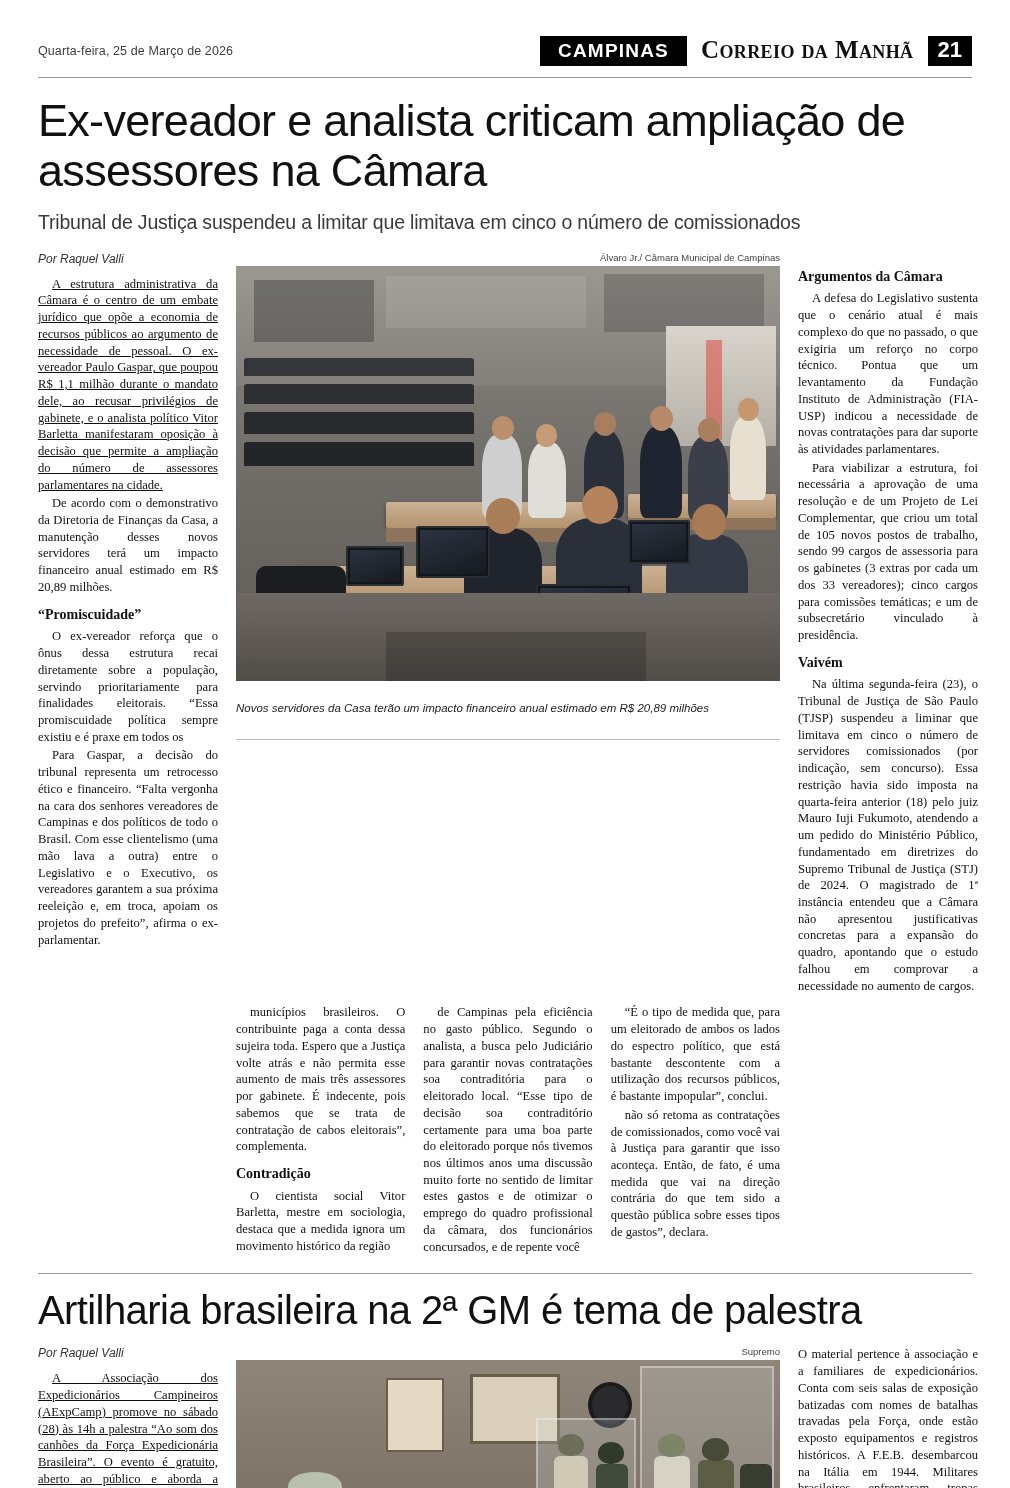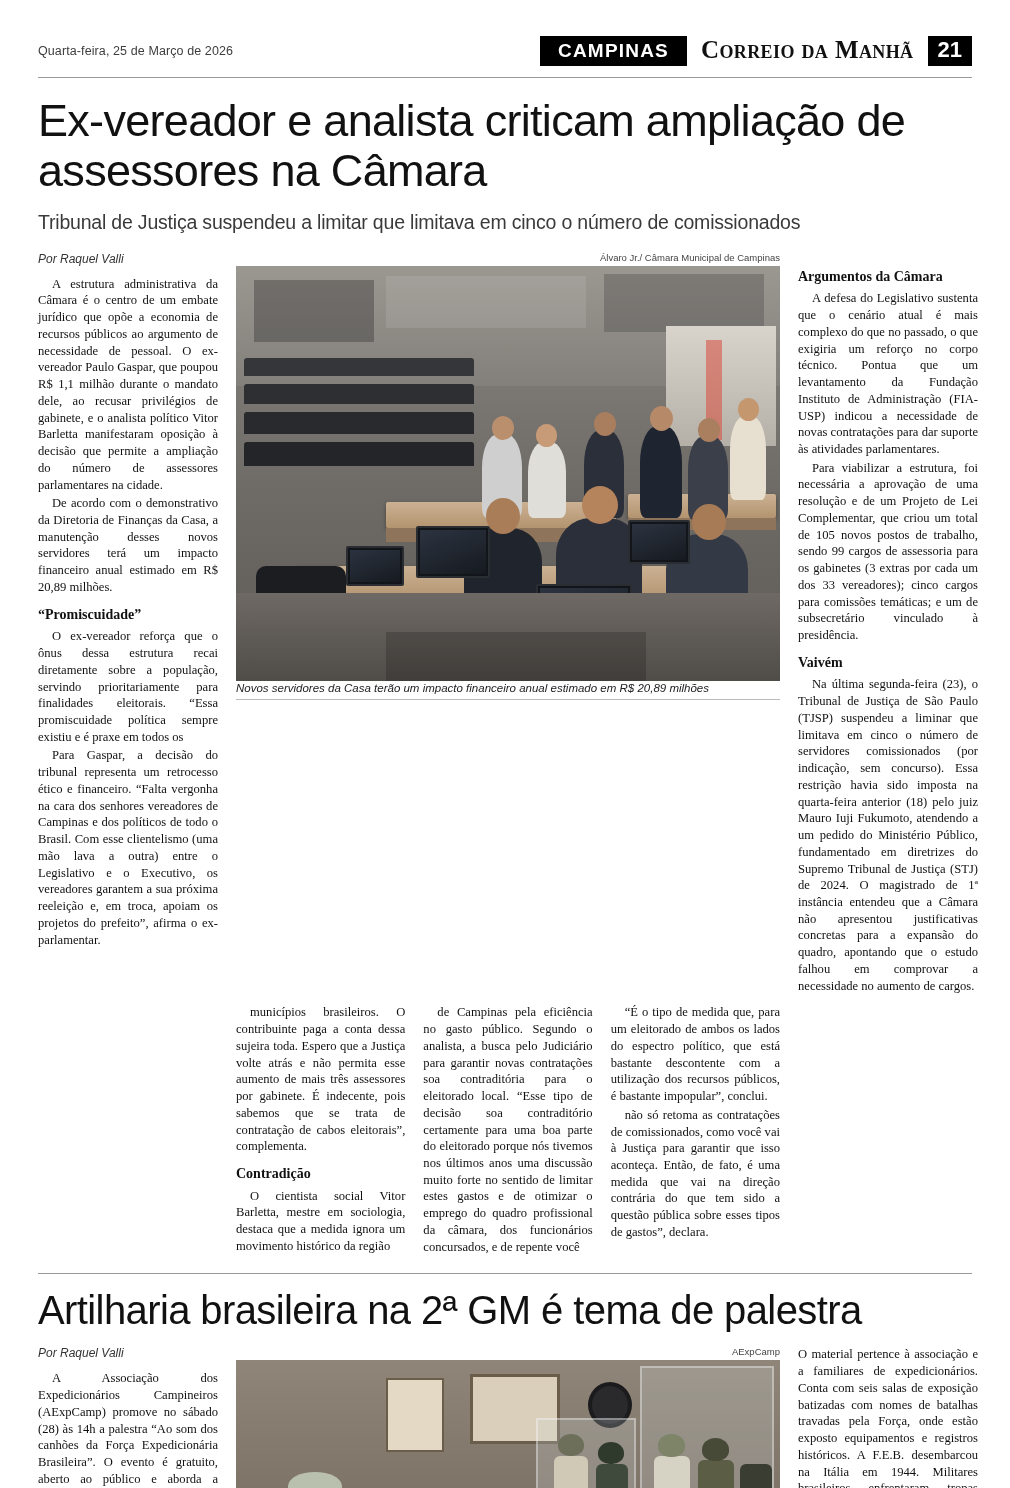--- a/index.html
+++ b/index.html
@@ -43,33 +43,33 @@
     font-family:"Liberation Sans", sans-serif;
     font-size:19.5px; font-weight:300; color:#3a3a3a;
     margin-top:14px; letter-spacing:-.2px;
   }
 
   
   .art1 { display:grid; grid-template-columns:180px 544px 180px; gap:18px; margin-top:18px; }
   .col { font-size:12.6px; line-height:1.33; text-align:justify; }
   .byline { font-family:"Liberation Sans", sans-serif; font-size:12px; color:#333; margin-bottom:8px;font-style:italic; }
   .col p { margin:0 0 2px 0; text-indent:14px; }
-  .col p.first { text-indent:14px; }
+  .col p.first { text-indent:14px;text-decoration:underline; }
   .subtitle-h {
     font-family:"Liberation Serif", serif; font-weight:700; font-size:14px;
     margin:10px 0 4px 0; text-indent:0;
   }
 
   .photo-wrap { width:544px; }
   .credit { font-family:"Liberation Sans", sans-serif; font-size:9.5px; color:#444; text-align:right; margin-bottom:3px; }
   .photo { width:544px; height:415px; position:relative; overflow:hidden; background:#6c6a68; }
   .cap {
     font-family:"Liberation Sans", sans-serif; font-style:italic;
-    font-size:11.5px; color:#222; margin-top:0; line-height:1.25;
-    border-bottom:1px solid #bbb; padding-bottom:4px;
+    font-size:11.5px; color:#222; margin-top:20px; line-height:1.25;
+    border-bottom:1px solid #bbb; padding-bottom:24px;
   }
 
   
   .art1-body { display:grid; grid-template-columns:repeat(3, 1fr); gap:18px; margin-top:8px; width:544px; }
   .art1-lower { display:grid; grid-template-columns:180px 544px 180px; gap:18px; }
 
   
   .thick-rule { border-top:1px solid #9a9a9a; margin:16px 0 0 0; }
 
   
@@ -223,21 +223,21 @@
   <h2 class="headline2">Artilharia brasileira na 2ª GM é tema de palestra</h2>
 
   <div class="art2">
     <div class="col">
       <div class="byline">Por Raquel Valli</div>
       <p class="first">A Associação dos Expedicionários Campineiros (AExpCamp) promove no sábado (28) às 14h a palestra “Ao som dos canhões da Força Expedicionária Brasileira”. O evento é gratuito, aberto ao público e aborda a artilharia brasileira em solo italiano durante a Segunda Guerra Mundial. A organização solicita que os participantes colaborem com um prato de salgado, doce ou uma bebida para o lanche compartilhado. O museu permanece aberto para visitação durante o período do evento.</p>
 
     </div>
 
     <div class="photo-wrap">
-      <div class="credit">AExpCamp</div>
+      <div class="credit">Supremo</div>
       <div class="photo2 museum">
         <div class="ph-bg">
 
           <div class="wallpanel" style="left:0;top:0;width:544px;height:180px;background:linear-gradient(180deg,#8f8578,#776d61);"></div>
 
           <div class="frame" style="left:150px;top:18px;width:58px;height:74px;"></div>
           <div class="frame" style="left:152px;top:20px;width:54px;height:70px;background:#e3d9c4;border:none;"></div>
           <div class="frame" style="left:234px;top:14px;width:90px;height:70px;background:#d9cfba;"></div>
 
           <div class="helmet" style="left:352px;top:22px;width:44px;height:46px;background:#2a2a2c;border-radius:50%;border:4px solid #1b1b1d;"></div>

